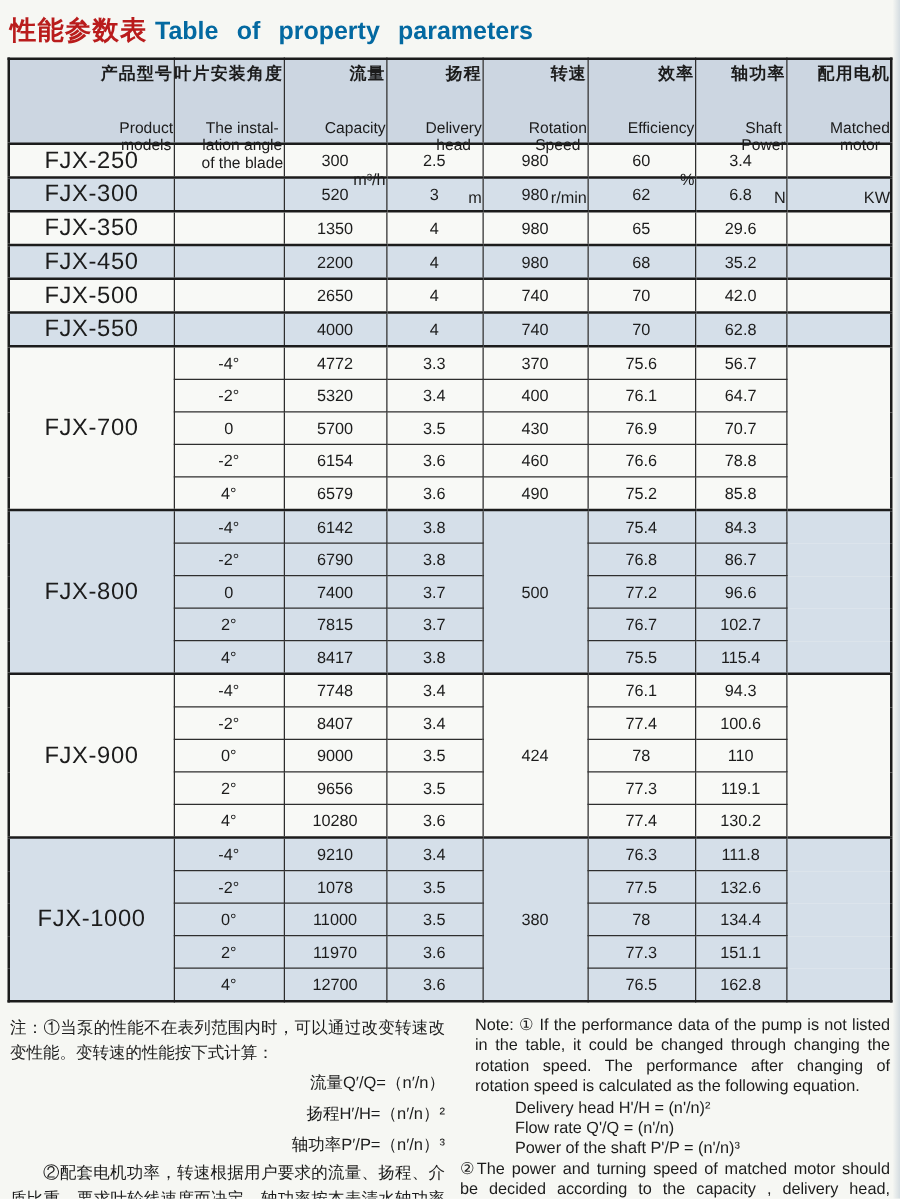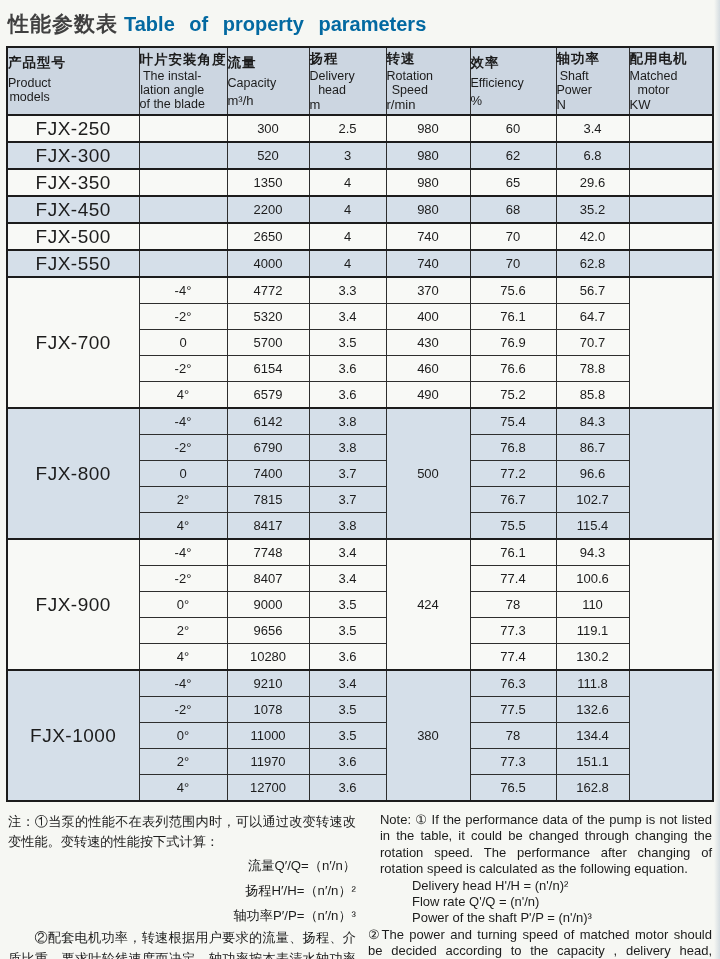--- a/index.html
+++ b/index.html
@@ -7,42 +7,42 @@
     width:720px;height:959px;
     background:#f6f7f3;
     font-family:"Liberation Sans", sans-serif;
     color:#1c1c1c;
     position:relative;
     overflow:hidden;
   }
   .page{padding:6px 6px 0 6px;}
   
   .title{margin:4px 0 8px 2px; white-space:nowrap;}
-  .title .zh{font-size:21px;font-weight:700;color:#404040;letter-spacing:1px;}
+  .title .zh{font-size:21px;font-weight:700;color:#b91c1c;letter-spacing:1px;}
   .title .en{font-size:20px;font-weight:700;color:#0369a1;word-spacing:9px;margin-left:6px;}
   
   table{
     border-collapse:collapse;
     table-layout:fixed;
     width:706px;
     border:2px solid #1c1c1c;
     background:#f8f9f6;
   }
   col.c-model{width:132px;} col.c-angle{width:88px;} col.c-cap{width:82px;}
   col.c-head{width:77px;} col.c-speed{width:84px;} col.c-eff{width:86px;}
   col.c-power{width:73px;} col.c-motor{width:84px;}
   th,td{
     border:1px solid #2e2e2e;
     text-align:center;
     vertical-align:middle;
     font-size:13px;
     padding:0;
   }
   thead th{background:#ccd6e1;height:66px;font-weight:400;}
-  .hwrap{display:flex;flex-direction:column;justify-content:space-evenly;align-items:flex-start;height:62px;}
+  .hwrap{display:flex;flex-direction:column;justify-content:space-evenly;align-items:flex-end;height:62px;gap:27px;}
   .hwrap .zh{font-weight:700;font-size:13.5px;letter-spacing:1px;}
   .hwrap .en{font-size:12.5px;white-space:pre-line;line-height:1.12;}
   .hwrap .unit{font-size:13px;}
   tbody td{height:25px;}
   tr.white td{background:#f8f9f6;}
   tr.blue td{background:#d5dfe9;}
   
   tr.gs td{border-top:2px solid #1c1c1c;}
   
   tr:not(.gs) td.motor{border-top:hidden;}

